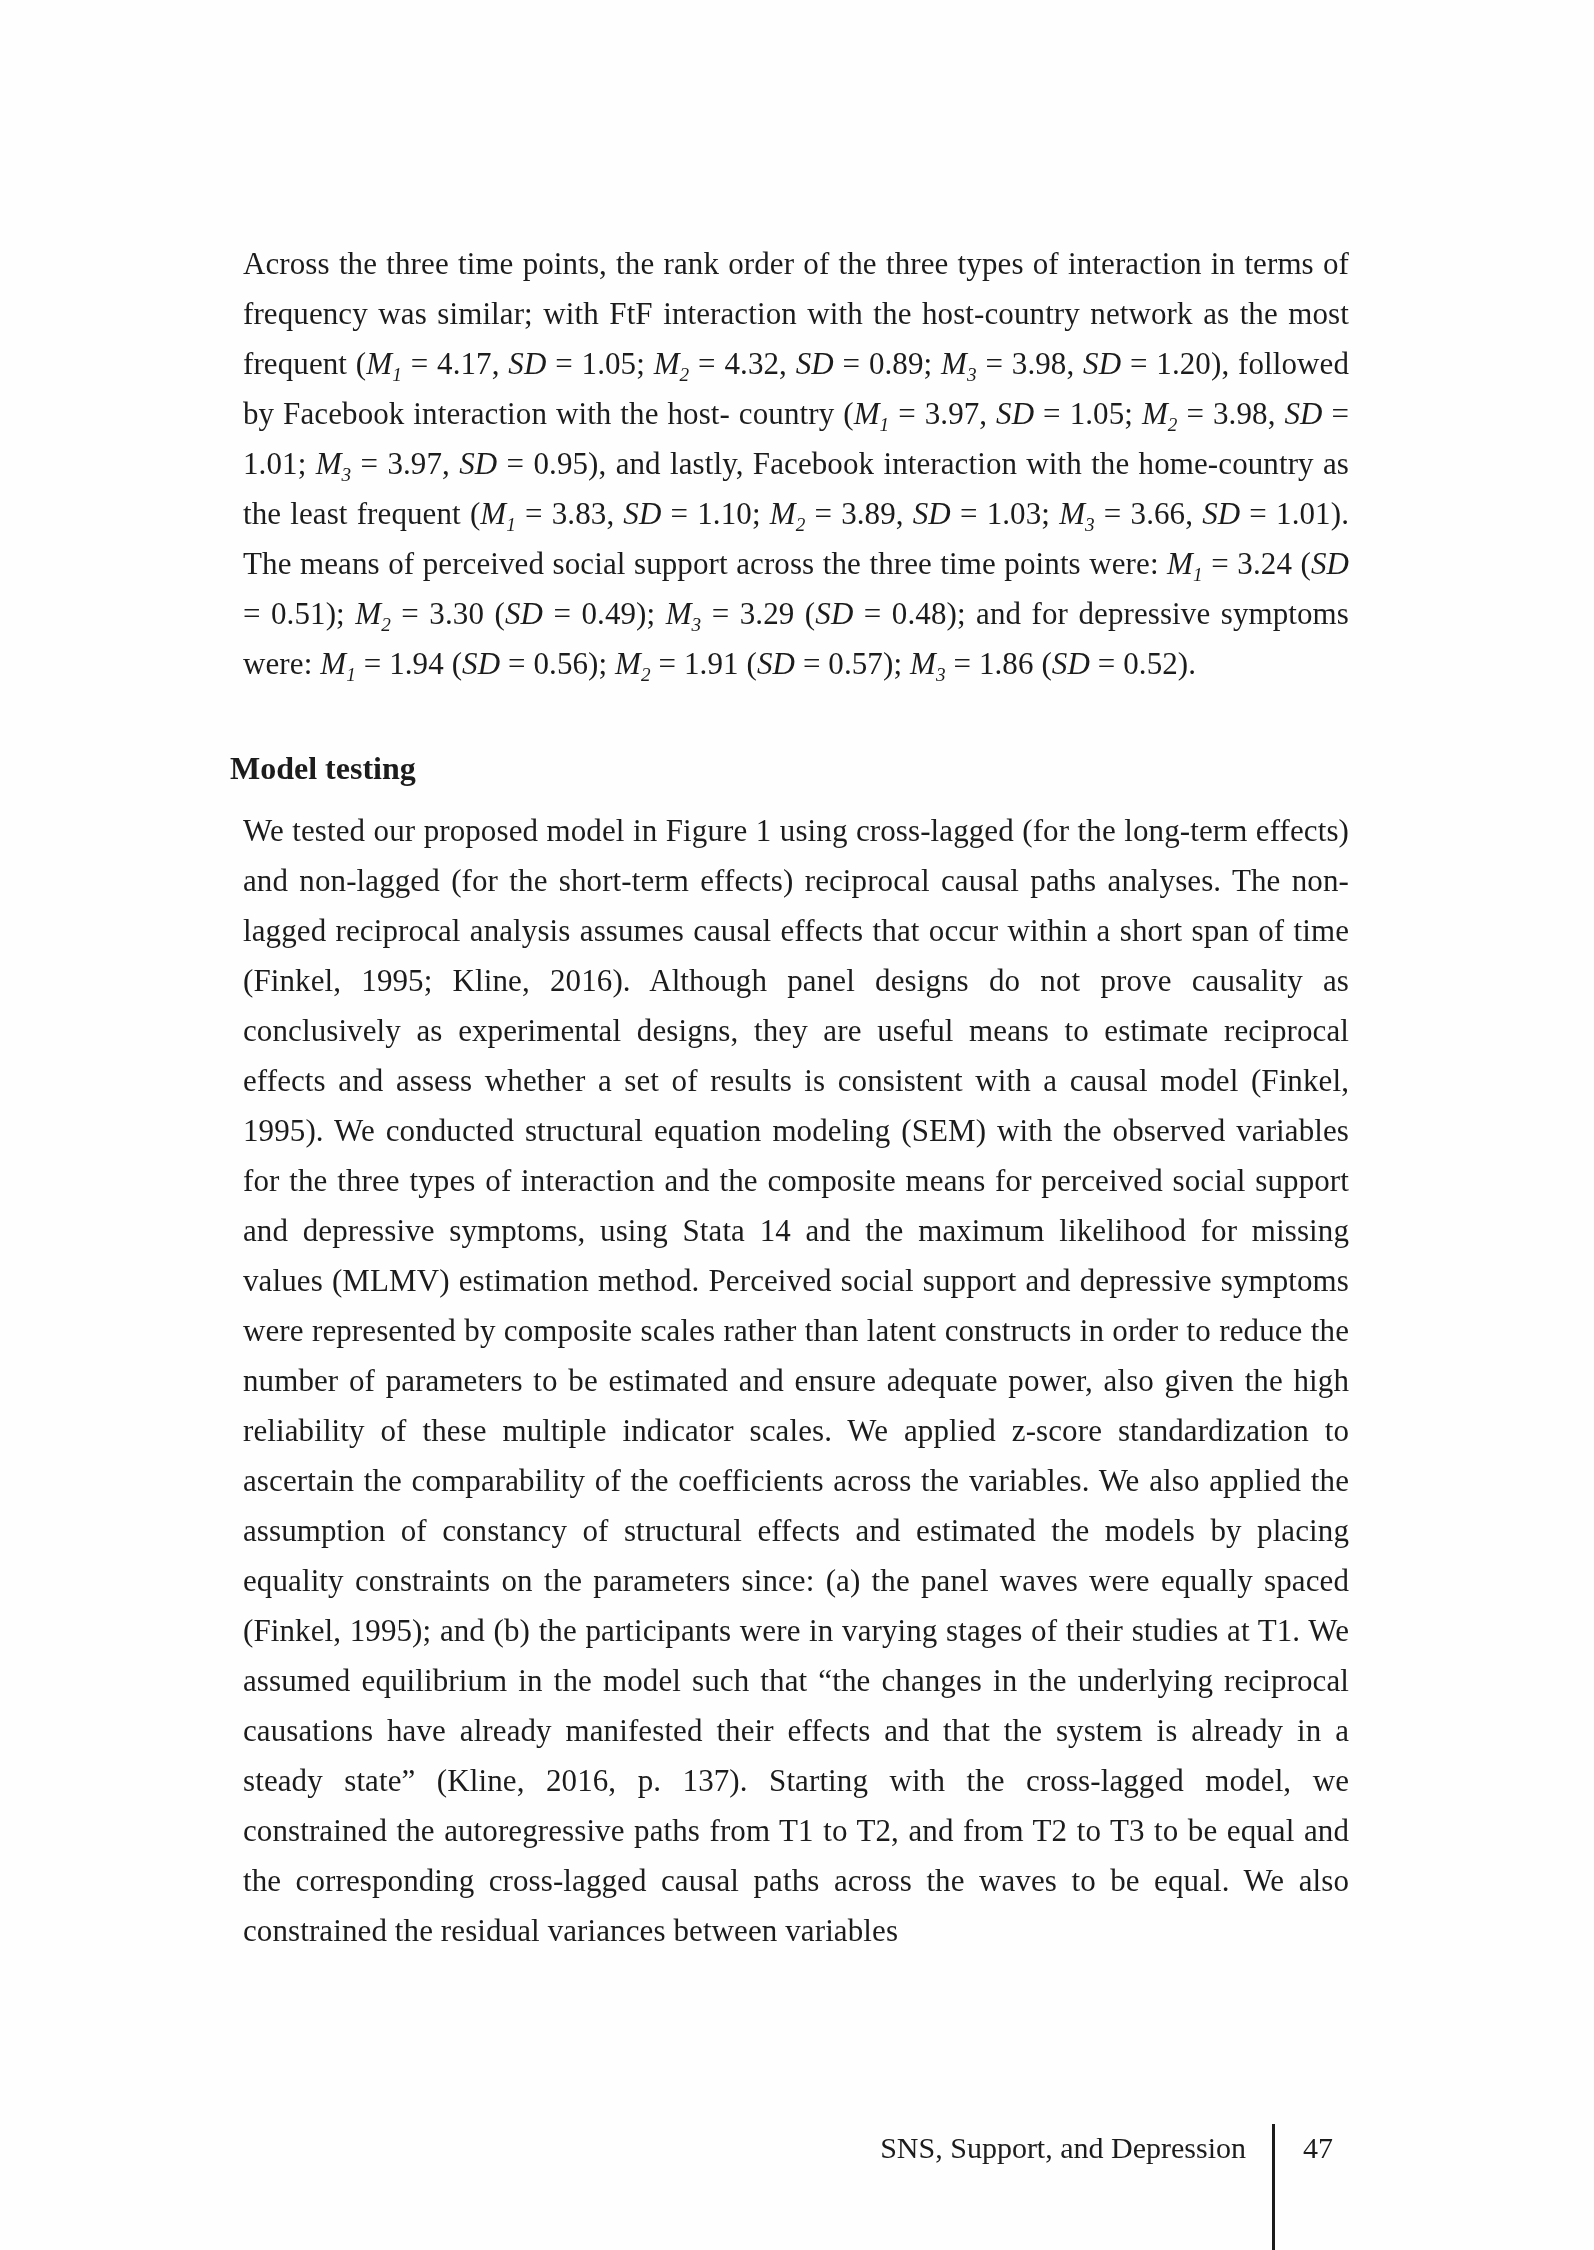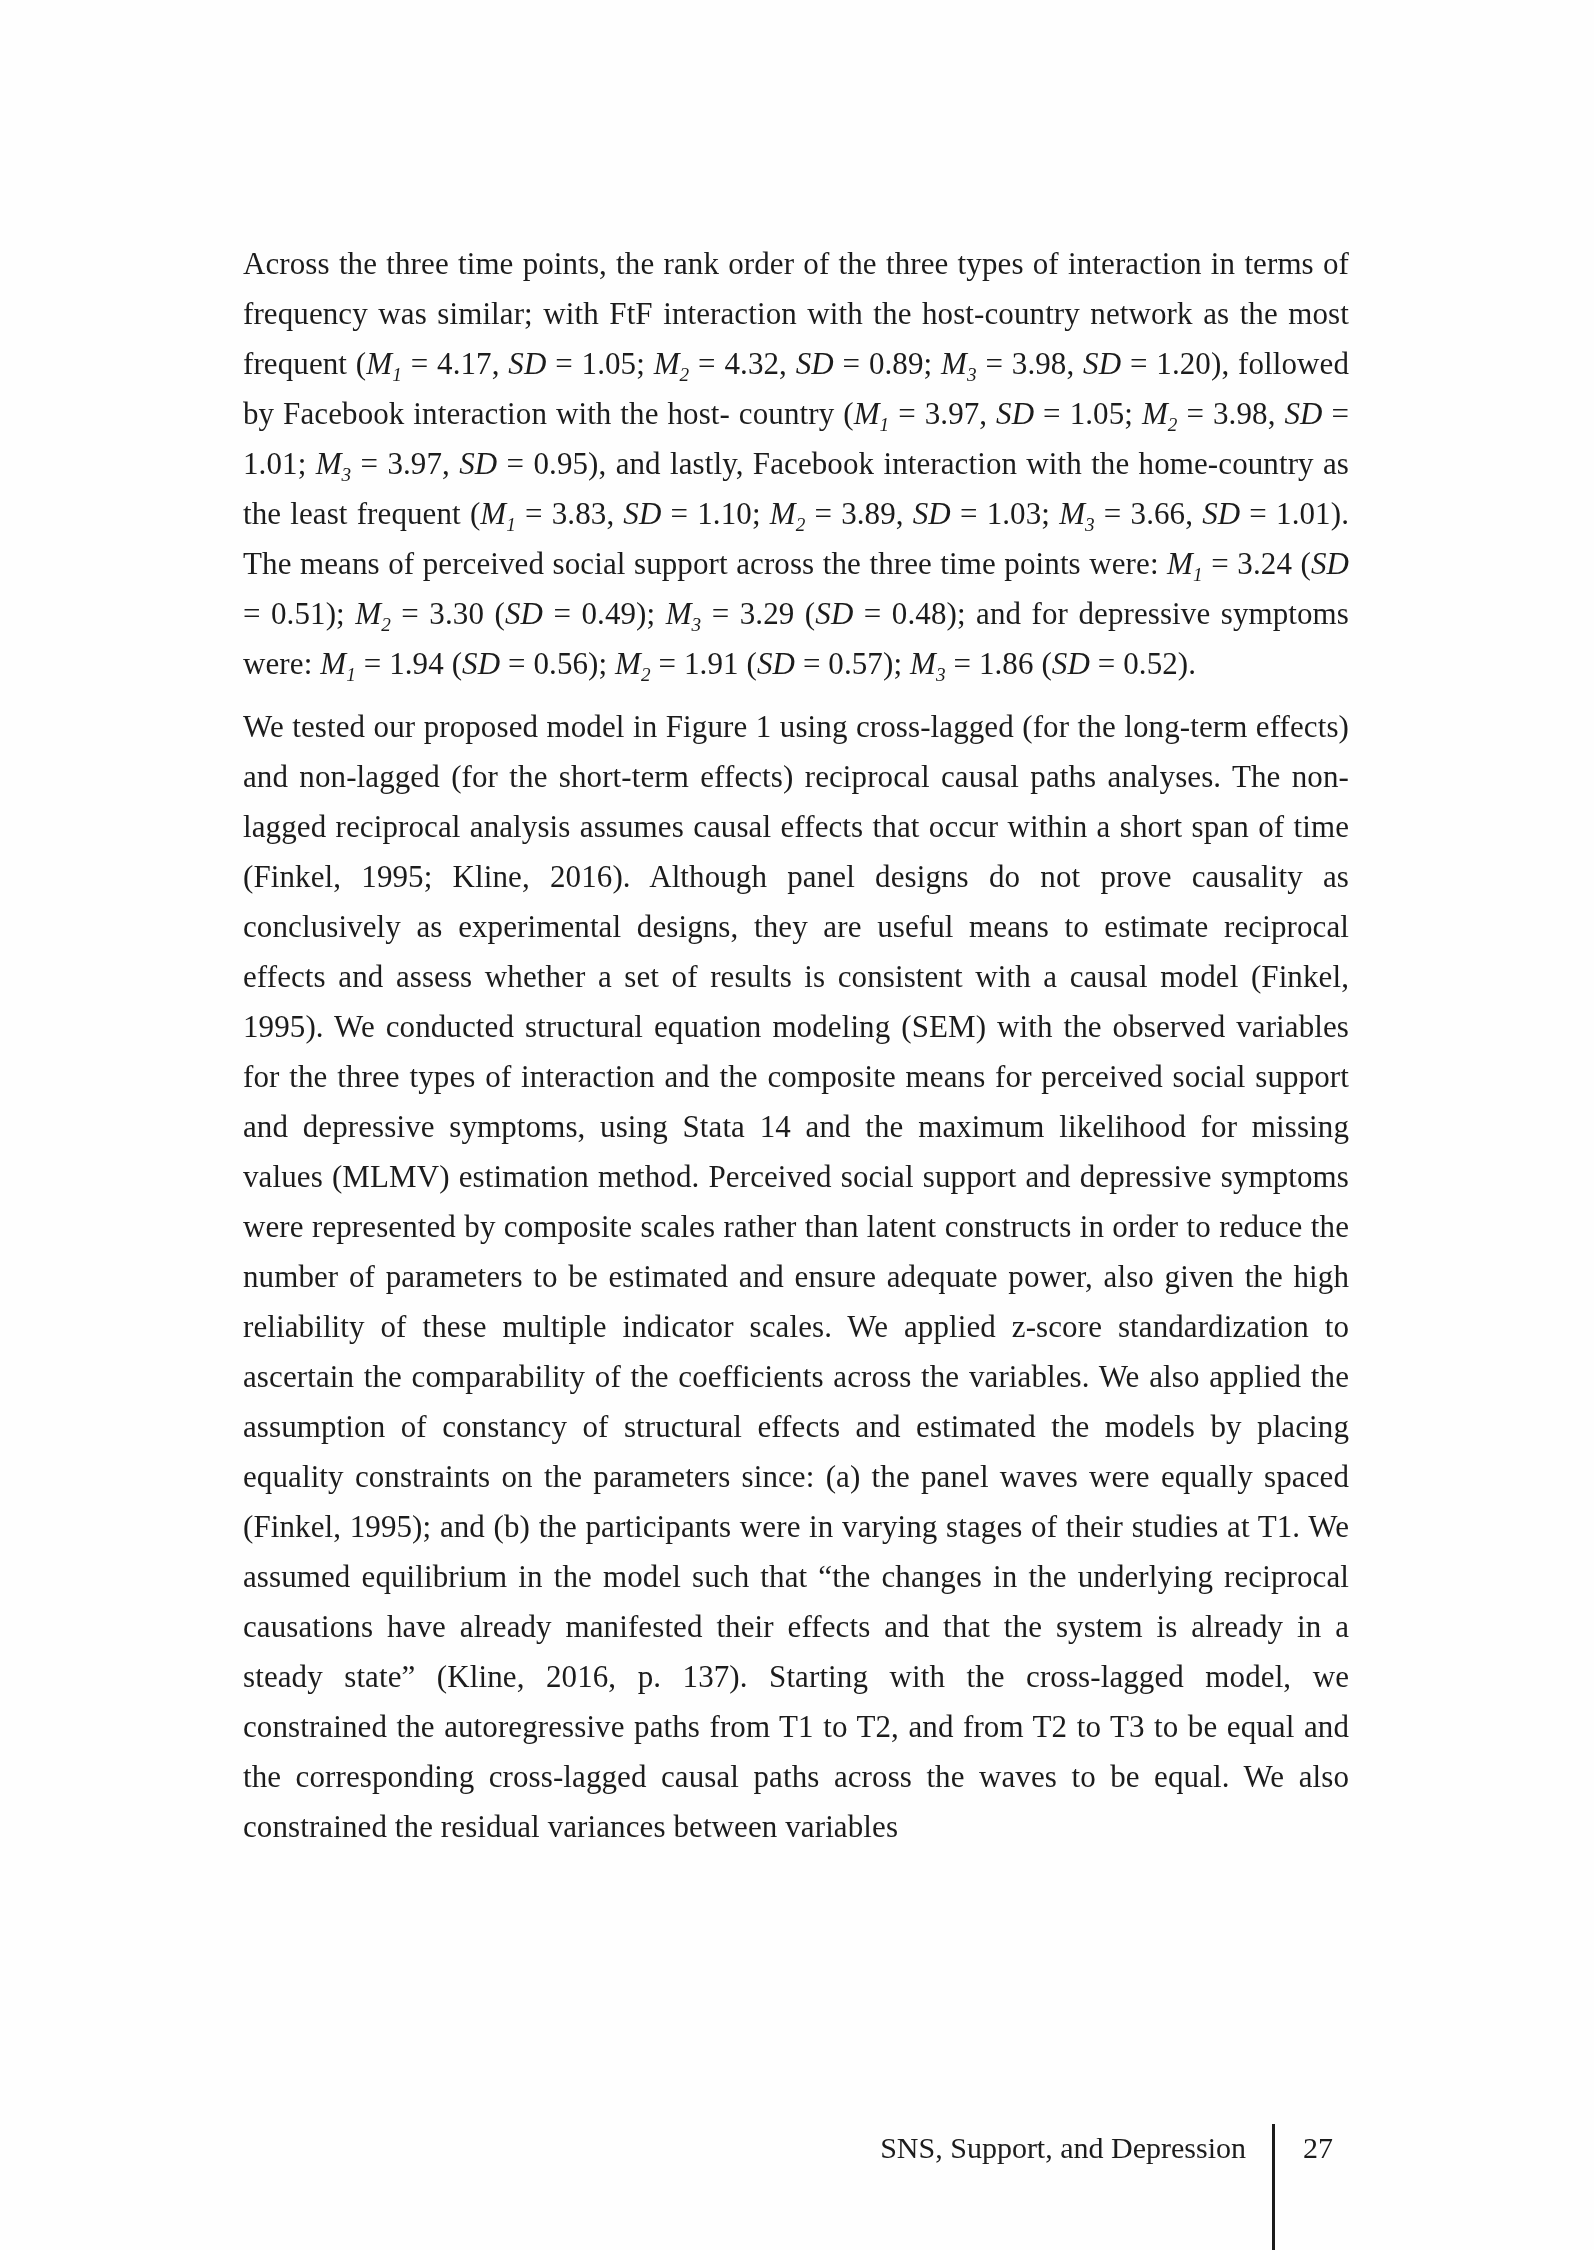--- a/index.html
+++ b/index.html
@@ -71,23 +71,24 @@
   }
 </style>
 </head>
 <body>
 
 <div class="page">
 
   <main class="text-block">
     <p class="body-par">Across the three time points, the rank order of the three types of interaction in terms of frequency was similar; with FtF interaction with the host-country network as the most frequent (<i>M</i><sub>1</sub> = 4.17, <i>SD</i> = 1.05; <i>M</i><sub>2</sub> = 4.32, <i>SD</i> = 0.89; <i>M</i><sub>3</sub> = 3.98, <i>SD</i> = 1.20), followed by Facebook interaction with the host- country (<i>M</i><sub>1</sub> = 3.97, <i>SD</i> = 1.05; <i>M</i><sub>2</sub> = 3.98, <i>SD</i> = 1.01; <i>M</i><sub>3</sub> = 3.97, <i>SD</i> = 0.95), and lastly, Facebook interaction with the home-country as the least frequent (<i>M</i><sub>1</sub> = 3.83, <i>SD</i> = 1.10; <i>M</i><sub>2</sub> = 3.89, <i>SD</i> = 1.03; <i>M</i><sub>3</sub> = 3.66, <i>SD</i> = 1.01). The means of perceived social support across the three time points were: <i>M</i><sub>1</sub> = 3.24 (<i>SD</i> = 0.51); <i>M</i><sub>2</sub> = 3.30 (<i>SD</i> = 0.49); <i>M</i><sub>3</sub> = 3.29 (<i>SD</i> = 0.48); and for depressive symptoms were: <i>M</i><sub>1</sub> = 1.94 (<i>SD</i> = 0.56); <i>M</i><sub>2</sub> = 1.91 (<i>SD</i> = 0.57); <i>M</i><sub>3</sub> = 1.86 (<i>SD</i> = 0.52).</p>
 
+    <h2 class="section-heading">Model testing</h2>
 
     <p class="body-par">We tested our proposed model in Figure 1 using cross-lagged (for the long-term effects) and non-lagged (for the short-term effects) reciprocal causal paths analyses. The non-lagged reciprocal analysis assumes causal effects that occur within a short span of time (Finkel, 1995; Kline, 2016). Although panel designs do not prove causality as conclusively as experimental designs, they are useful means to estimate reciprocal effects and assess whether a set of results is consistent with a causal model (Finkel, 1995). We conducted structural equation modeling (SEM) with the observed variables for the three types of interaction and the composite means for perceived social support and depressive symptoms, using Stata 14 and the maximum likelihood for missing values (MLMV) estimation method. Perceived social support and depressive symptoms were represented by composite scales rather than latent constructs in order to reduce the number of parameters to be estimated and ensure adequate power, also given the high reliability of these multiple indicator scales. We applied z-score standardization to ascertain the comparability of the coefficients across the variables. We also applied the assumption of constancy of structural effects and estimated the models by placing equality constraints on the parameters since: (a) the panel waves were equally spaced (Finkel, 1995); and (b) the participants were in varying stages of their studies at T1. We assumed equilibrium in the model such that “the changes in the underlying reciprocal causations have already manifested their effects and that the system is already in a steady state” (Kline, 2016, p. 137). Starting with the cross-lagged model, we constrained the autoregressive paths from T1 to T2, and from T2 to T3 to be equal and the corresponding cross-lagged causal paths across the waves to be equal. We also constrained the residual variances between variables</p>
   </main>
 
   <span class="footer-title">SNS, Support, and Depression</span>
 
   <div class="footer-rule"></div>
 
-  <span class="footer-page-number">27</span>
+  <span class="footer-page-number">47</span>
 
 </div>
 
 </body></html>

